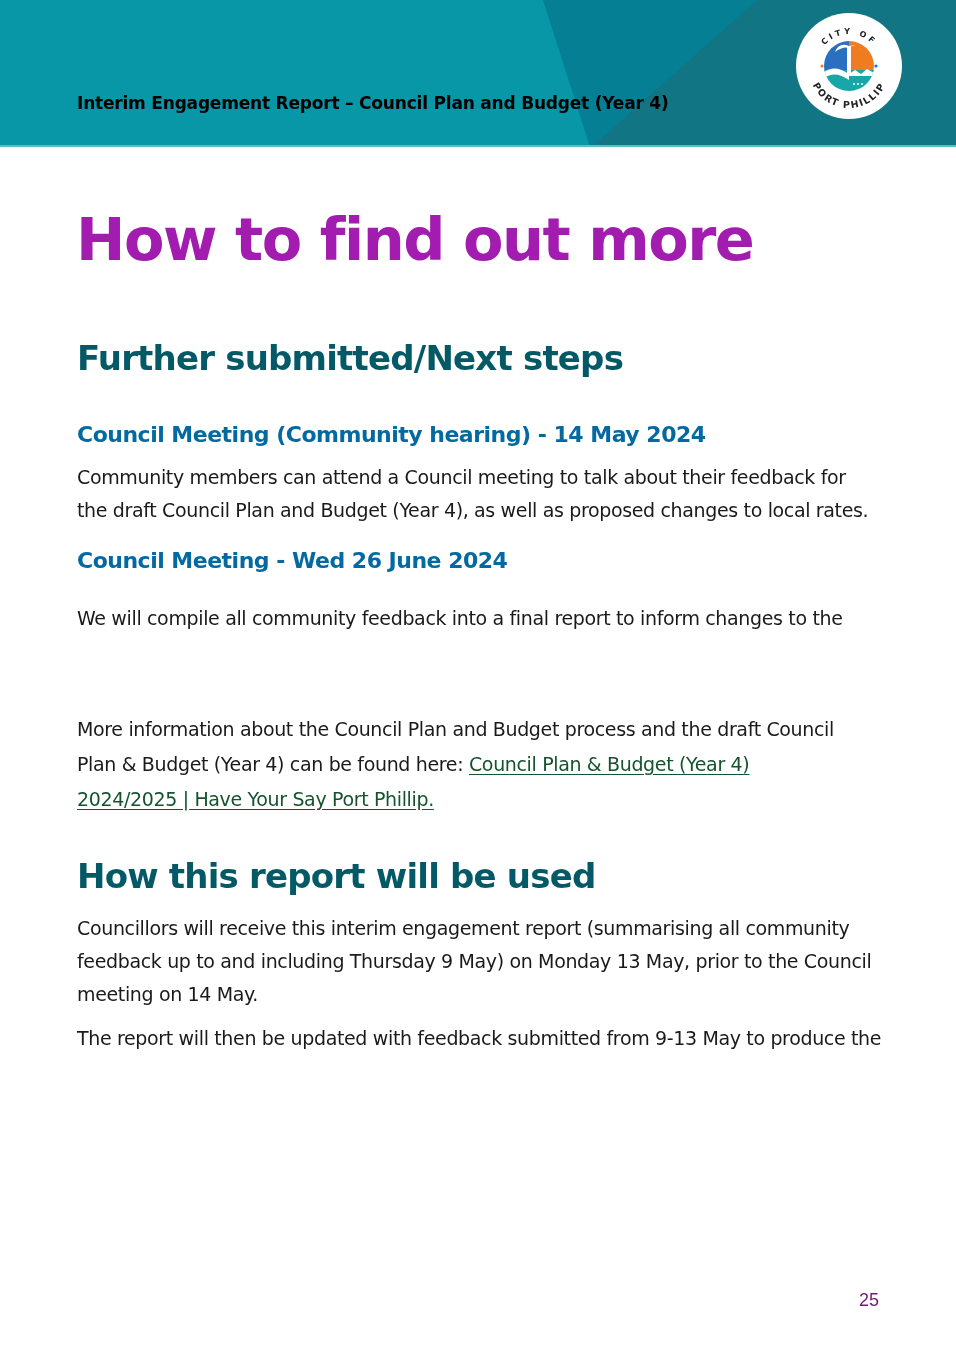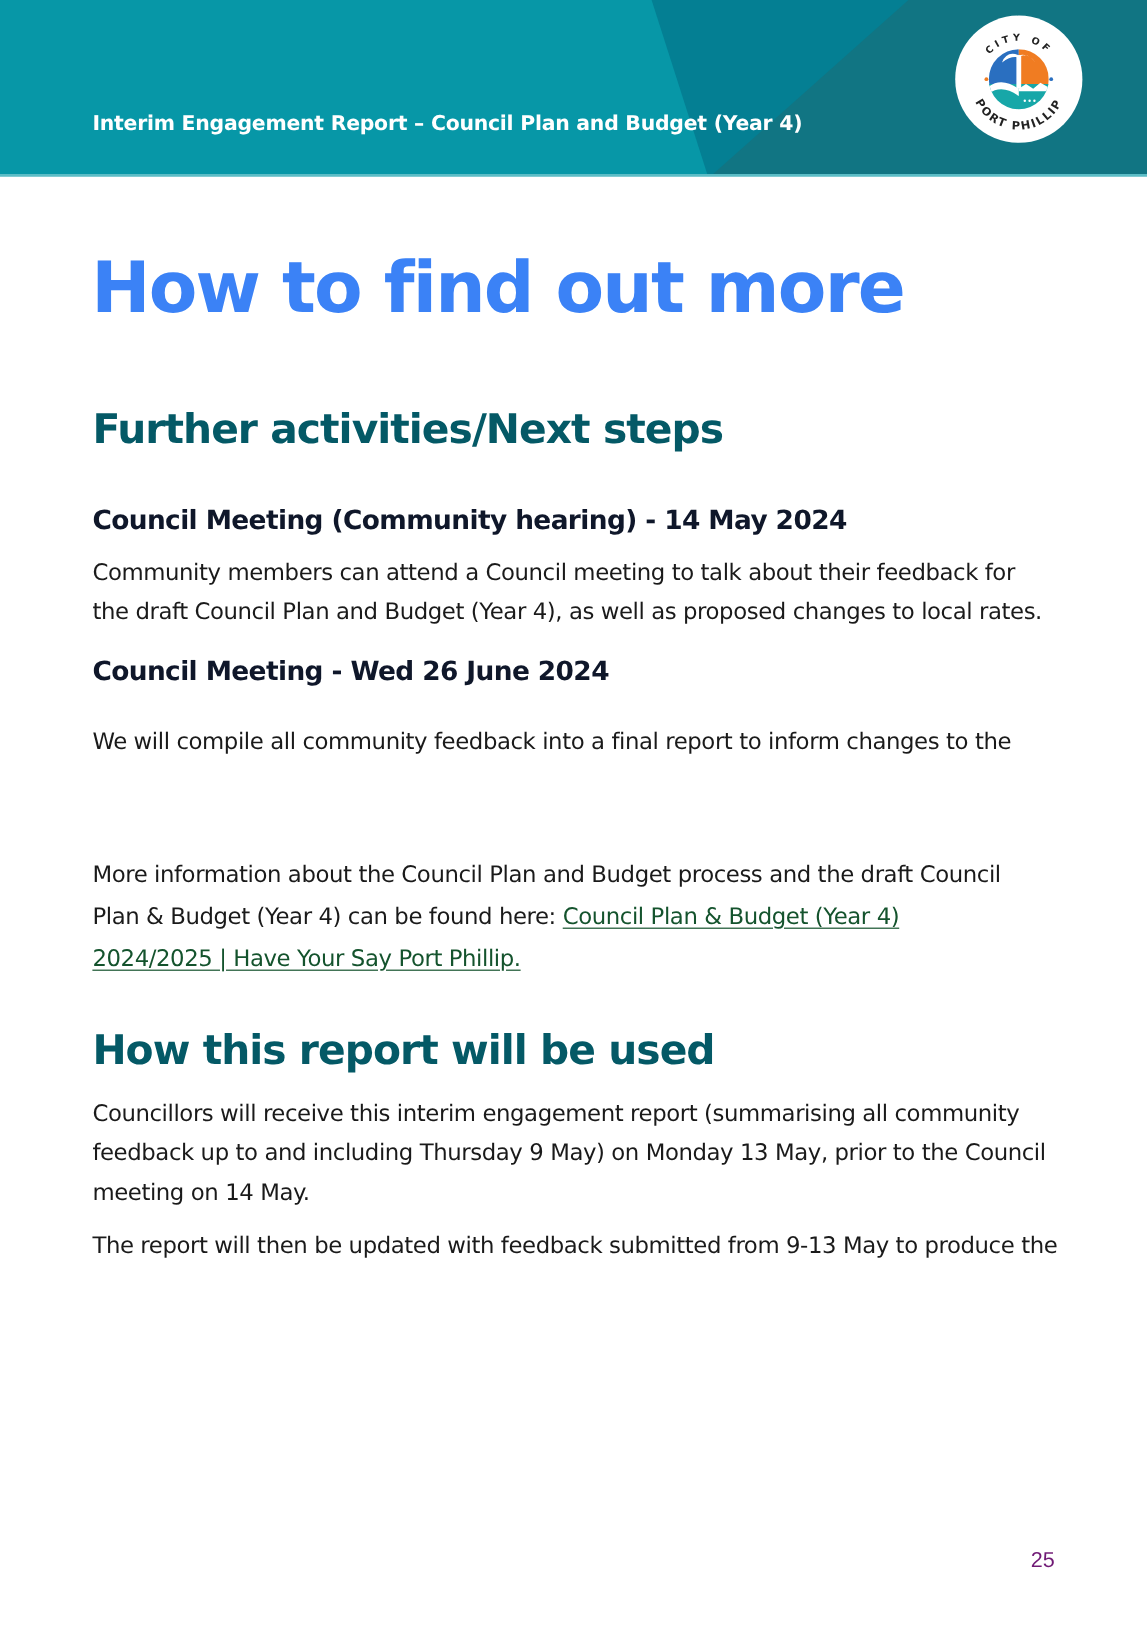--- a/index.html
+++ b/index.html
@@ -8,40 +8,40 @@
 
   .header {
     position: absolute; left: 0; top: 0; width: 956px; height: 147px;
     background: #0797a7; overflow: hidden;
     border-bottom: 2px solid #5cbdc6;
   }
   .header svg.bg { position: absolute; left: 0; top: 0; }
   .header-title {
     position: absolute; left: 77px; top: 93px;
     font-family: "DejaVu Sans", sans-serif; font-weight: bold;
-    font-size: 17px; color: #ffffff; letter-spacing: -0.2px; white-space: nowrap;
+    font-size: 17px; color: #000000; letter-spacing: -0.2px; white-space: nowrap;
   }
   .logo {
     position: absolute; left: 795px; top: 12px; width: 108px; height: 108px;
   }
 
   .page-title {
     position: absolute; left: 76px; top: 205px;
     font-family: "DejaVu Sans", sans-serif; font-weight: bold;
-    font-size: 59px; color: #3b82f6; letter-spacing: -1.5px; white-space: nowrap;
+    font-size: 59px; color: #a21caf; letter-spacing: -1.5px; white-space: nowrap;
   }
   .h2 {
     position: absolute; left: 77px;
     font-family: "DejaVu Sans", sans-serif; font-weight: bold;
     font-size: 34px; color: #045966; letter-spacing: -0.8px; white-space: nowrap;
   }
   .h3 {
     position: absolute; left: 77px;
     font-family: "DejaVu Sans", sans-serif; font-weight: bold;
-    font-size: 22px; color: #0f172a; letter-spacing: -0.5px; white-space: nowrap;
+    font-size: 22px; color: #0369a1; letter-spacing: -0.5px; white-space: nowrap;
   }
   .para {
     position: absolute; left: 77px; width: 810px;
     font-family: "DejaVu Sans", sans-serif;
     font-size: 19px; line-height: 33px; color: #1a1a1a; letter-spacing: -0.35px;
   }
   .para .line { display: block; white-space: nowrap; }
   .link { color: #14532d; text-decoration: underline; text-underline-offset: 3px; cursor: pointer; }
   .page-number {
     position: absolute; left: 859px; top: 1290px;
@@ -86,21 +86,21 @@
       <path d="M54 34 Q44 30 40 40 Q48 34 54 36 Q60 30 68 40 Q62 32 54 34 Z" fill="#ffffff"></path>
       <circle cx="59" cy="72" r="1" fill="#ffffff"></circle>
       <circle cx="63" cy="72" r="1" fill="#ffffff"></circle>
       <circle cx="67" cy="72" r="1" fill="#ffffff"></circle>
     </g>
   </svg>
 </div>
 
 <h1 class="page-title">How to find out more</h1>
 
-<h2 class="h2" style="top:338px;">Further activities/Next steps</h2>
+<h2 class="h2" style="top:338px;">Further submitted/Next steps</h2>
 
 <h3 class="h3" style="top:422px;">Council Meeting (Community hearing) - 14 May 2024</h3>
 <div class="para" style="top:461px;">
   <span class="line">Community members can attend a Council meeting to talk about their feedback for</span>
   <span class="line">the draft Council Plan and Budget (Year 4), as well as proposed changes to local rates.</span>
 </div>
 
 <h3 class="h3" style="top:548px;">Council Meeting - Wed 26 June 2024</h3>
 <div class="para" style="top:602px;">
   <span class="line">We will compile all community feedback into a final report to inform changes to the</span>

